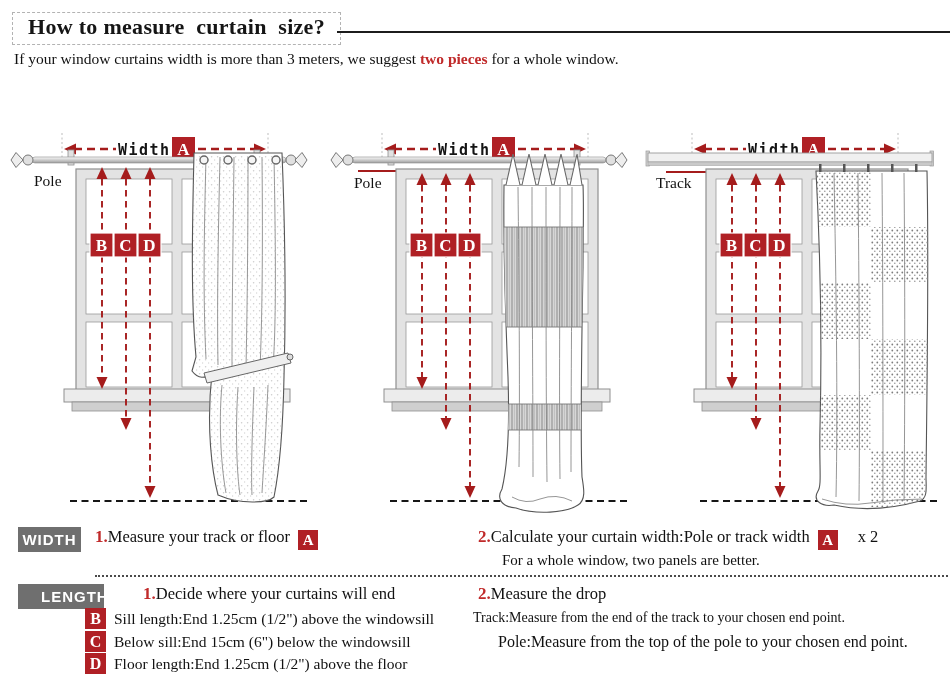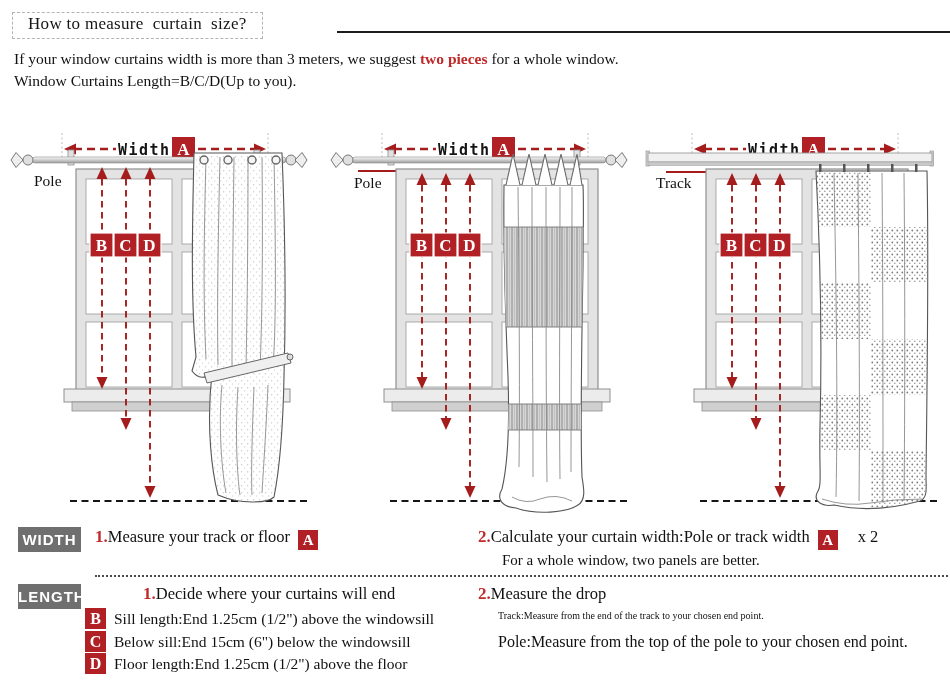--- a/index.html
+++ b/index.html
@@ -1,21 +1,21 @@
 <!DOCTYPE html>
 <html><head>
 <meta charset="utf-8">
 <style>
   html,body{margin:0;padding:0;background:#fff;}
   body{width:950px;height:700px;position:relative;overflow:hidden;
        font-family:"Liberation Serif",serif;color:#111;}
 
   
   .title-box{position:absolute;left:12px;top:12px;border:1px dashed #b3b3b3;
-             padding:1px 15px 4px 15px;font-size:17px;font-weight:400;
+             padding:1px 15px 4px 15px;font-size:22px;font-weight:700;
              white-space:pre;letter-spacing:.3px;color:#151515;}
   .header-line{position:absolute;left:337px;top:31px;width:613px;height:0;
                border-top:2px solid #1c1c1c;}
 
   
   .intro{position:absolute;left:14px;top:48px;font-size:15.5px;line-height:21.5px;}
   .intro p{margin:0;}
   .hl{color:#c02a2a;font-weight:700;}
 
   
@@ -42,21 +42,20 @@
                    margin:0 8px 0 0;vertical-align:0;}
 </style>
 </head>
 <body>
 
 <div class="title-box">How to measure  curtain  size?</div>
 <div class="header-line"></div>
 
 <div class="intro">
   <p><span>If your window curtains width is more than 3 meters, we suggest </span><span class="hl">two pieces</span><span> for a whole window.</span></p>
-  <p><span>Window Curtains Length=B/C/D(Up to you).</span></p>
 </div>
 
 <svg class="svg1" viewBox="0 0 305 392" width="305" height="392">
   <defs>
     <pattern id="pA1" width="6" height="7" patternUnits="userSpaceOnUse">
       <circle cx="1.6" cy="1.8" r="0.8" fill="#8f8f8f"></circle>
         <circle cx="4.6" cy="5" r="0.7" fill="#a8a8a8"></circle>
     </pattern>
     <linearGradient id="poleG1" x1="0" y1="0" x2="0" y2="1">
       <stop offset="0" stop-color="#fafafa"></stop>
@@ -352,33 +351,33 @@
 <p class="step" style="left:95px;top:527px;">
   <span class="num">1.</span><span>Measure your track or floor</span><span class="badge">A</span>
 </p>
 <p class="step" style="left:478px;top:527px;">
   <span class="num">2.</span><span>Calculate your curtain width:Pole or track width</span><span class="badge">A</span><span class="suffix">x 2</span>
 </p>
 <p class="subnote" style="left:502px;top:552px;">For a whole window, two panels are better.</p>
 
 <div class="dotted-divider"></div>
 
-<div class="tag" style="left:18px;top:584px;">LENGTH</div>
+<div class="tag" style="left:18px;top:584px;padding-left:23px;">LENGTH</div>
 <p class="step" style="left:95px;top:584px;margin-left:48px;">
   <span class="num">1.</span><span>Decide where your curtains will end</span>
 </p>
 <div class="len-item" style="left:85px;top:608px;">
   <span class="badge">B</span>
     <span>Sill length:End 1.25cm (1/2") above the windowsill</span>
 </div>
 <div class="len-item" style="left:85px;top:631px;">
   <span class="badge">C</span>
     <span>Below sill:End 15cm (6") below the windowsill</span>
 </div>
 <div class="len-item" style="left:85px;top:653px;">
   <span class="badge">D</span>
     <span>Floor length:End 1.25cm (1/2") above the floor</span>
 </div>
 <p class="step" style="left:478px;top:584px;">
   <span class="num">2.</span><span>Measure the drop</span>
 </p>
-<p class="subnote" style="left:498px;top:610px;font-size:10px;">Track:Measure from the end of the track to your chosen end point.</p>
+<p class="subnote" style="left:473px;top:610px;font-size:14px;">Track:Measure from the end of the track to your chosen end point.</p>
 <p class="subnote" style="left:498px;top:633px;font-size:16px;">Pole:Measure from the top of the pole to your chosen end point.</p>
 
 </body></html>

